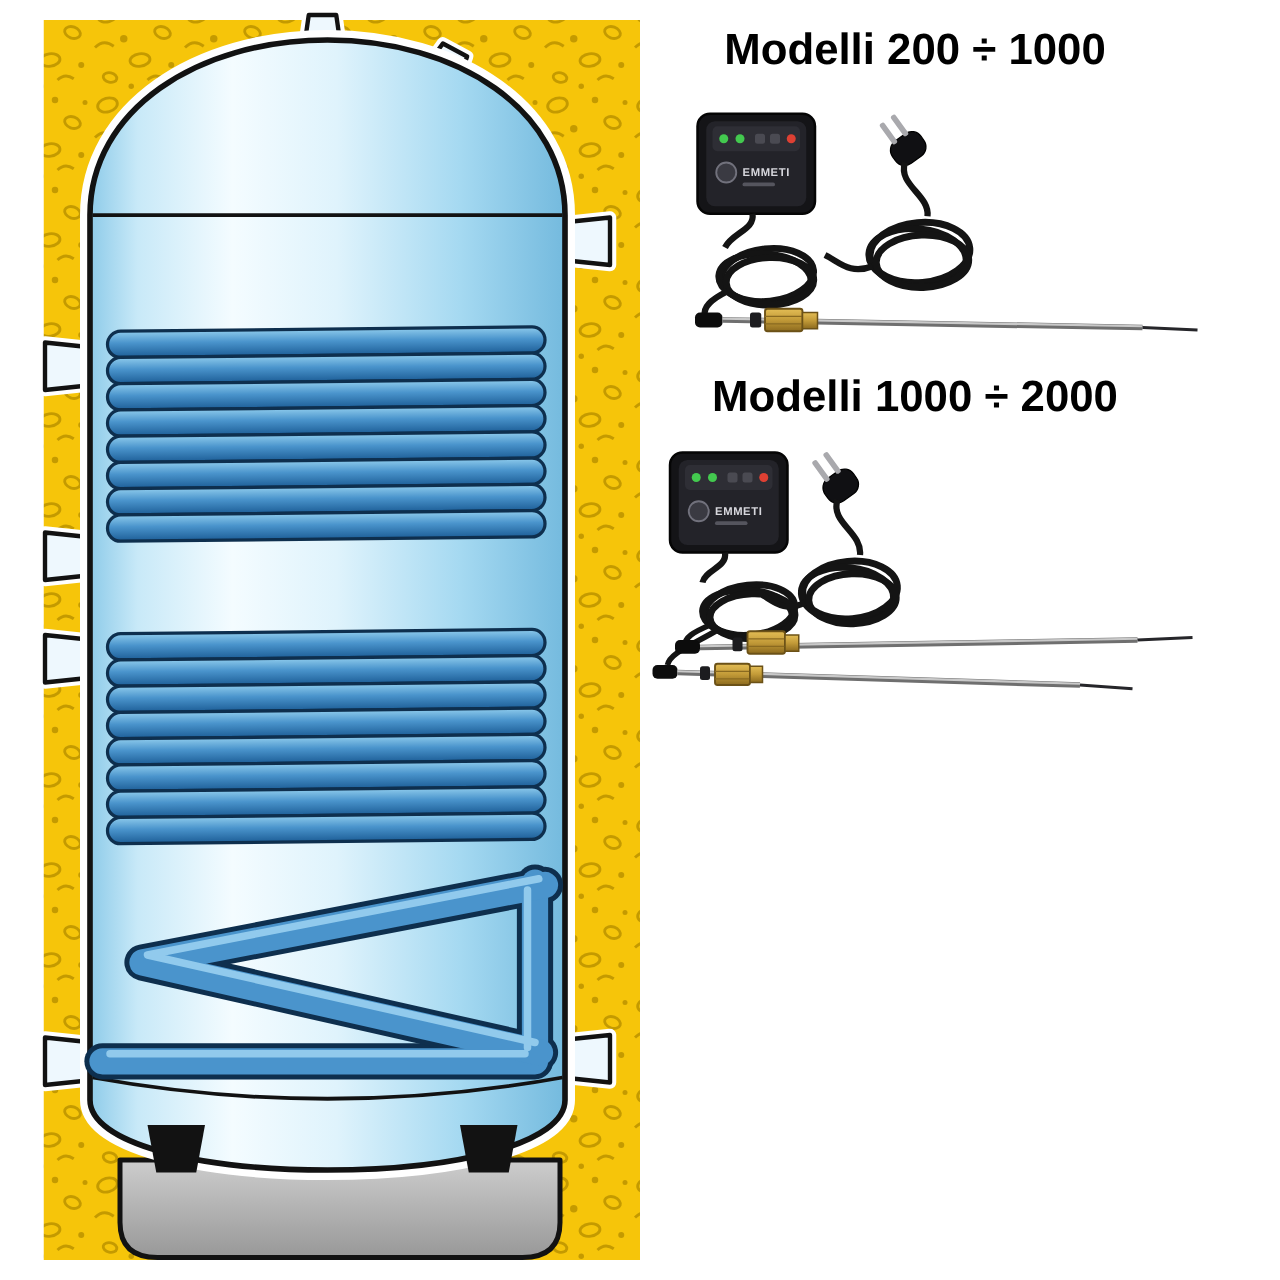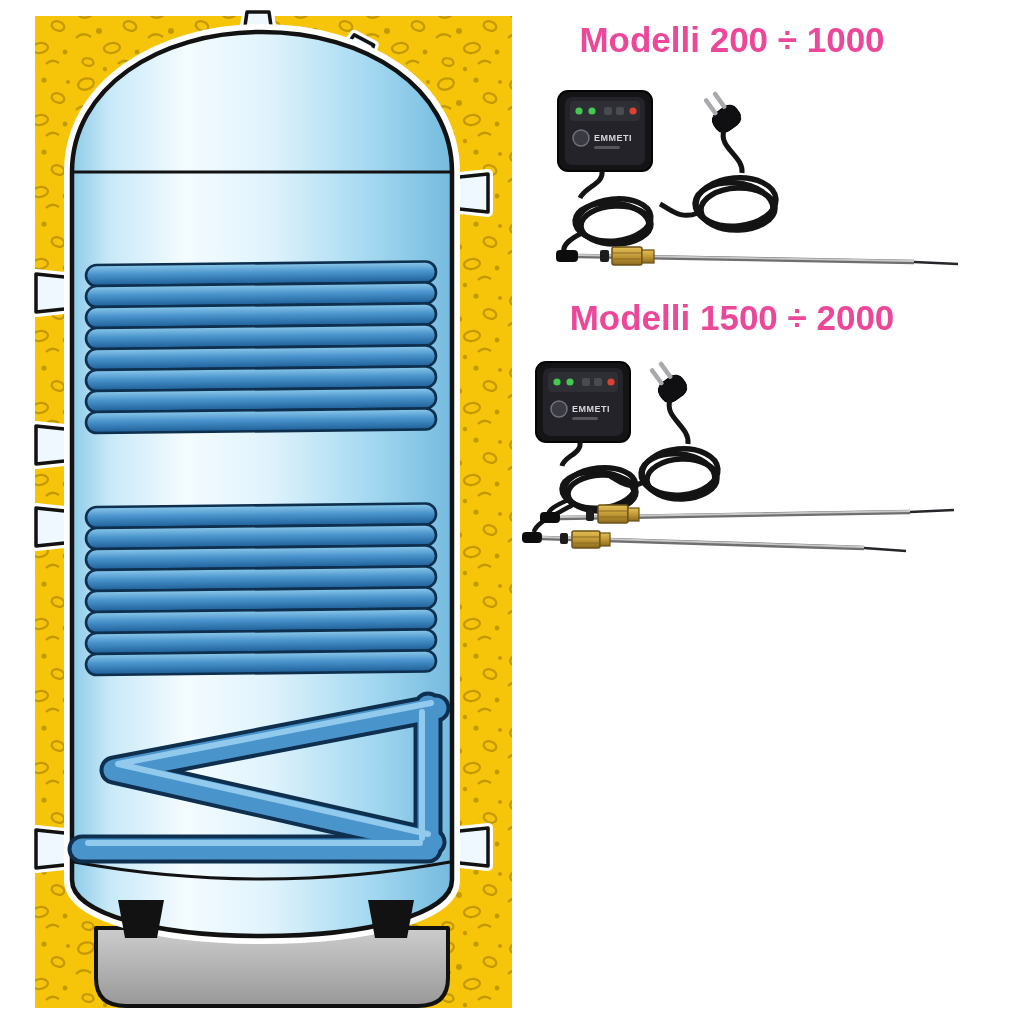--- a/index.html
+++ b/index.html
@@ -3,21 +3,21 @@
 <meta charset="utf-8">
 <style>
   * { margin:0; padding:0; box-sizing:border-box; }
   html,body { width:1024px; height:1024px; background:#ffffff; overflow:hidden; }
   body { font-family:"Liberation Sans", sans-serif; position:relative; }
   .page { position:absolute; inset:0; background:#ffffff; }
   .tank-svg { position:absolute; left:0; top:0; }
   .models { position:absolute; left:512px; top:0; width:512px; height:1024px; }
   .model-title {
     position:absolute; left:0; width:440px; text-align:center;
-    font-size:35px; font-weight:600; color:#ec4899; letter-spacing:0px;
+    font-size:35px; font-weight:600; color:#000000; letter-spacing:0px;
     font-family:"Liberation Sans", sans-serif;
   }
   .device-svg { position:absolute; left:0; }
 </style>
 </head>
 <body>
 
 <div class="page">
 
   <svg class="tank-svg" width="512" height="1024" viewBox="0 0 512 1024">
@@ -200,21 +200,21 @@
       </g>
       <g fill="none" stroke="#141414">
         <path d="M212 52 C206 70 232 78 230 95" stroke-width="5"></path>
         <ellipse cx="224" cy="124" rx="40" ry="24" stroke-width="5.5" transform="rotate(-5 224 124)"></ellipse>
         <ellipse cx="222" cy="128" rx="39" ry="23" stroke-width="5.5" transform="rotate(5 222 128)"></ellipse>
         <ellipse cx="226" cy="131" rx="37" ry="21" stroke-width="5.5" transform="rotate(-2 226 131)"></ellipse>
         <path d="M186 135 C168 142 160 132 148 126" stroke-width="5"></path>
       </g>
     </svg>
 
-    <h2 class="model-title" style="top:298px">Modelli 1500 ÷ 2000</h2>
+    <h2 class="model-title" style="top:298px">Modelli 1000 ÷ 2000</h2>
 
     <svg class="device-svg" style="top:352px" width="512" height="262" viewBox="0 0 512 262">
       <defs>
         <linearGradient id="brassGrad2" x1="0" y1="0" x2="0" y2="1">
           <stop offset="0" stop-color="#e3bd55"></stop>
           <stop offset="0.5" stop-color="#c29a38"></stop>
           <stop offset="1" stop-color="#8c6a1e"></stop>
         </linearGradient>
       </defs>
 

